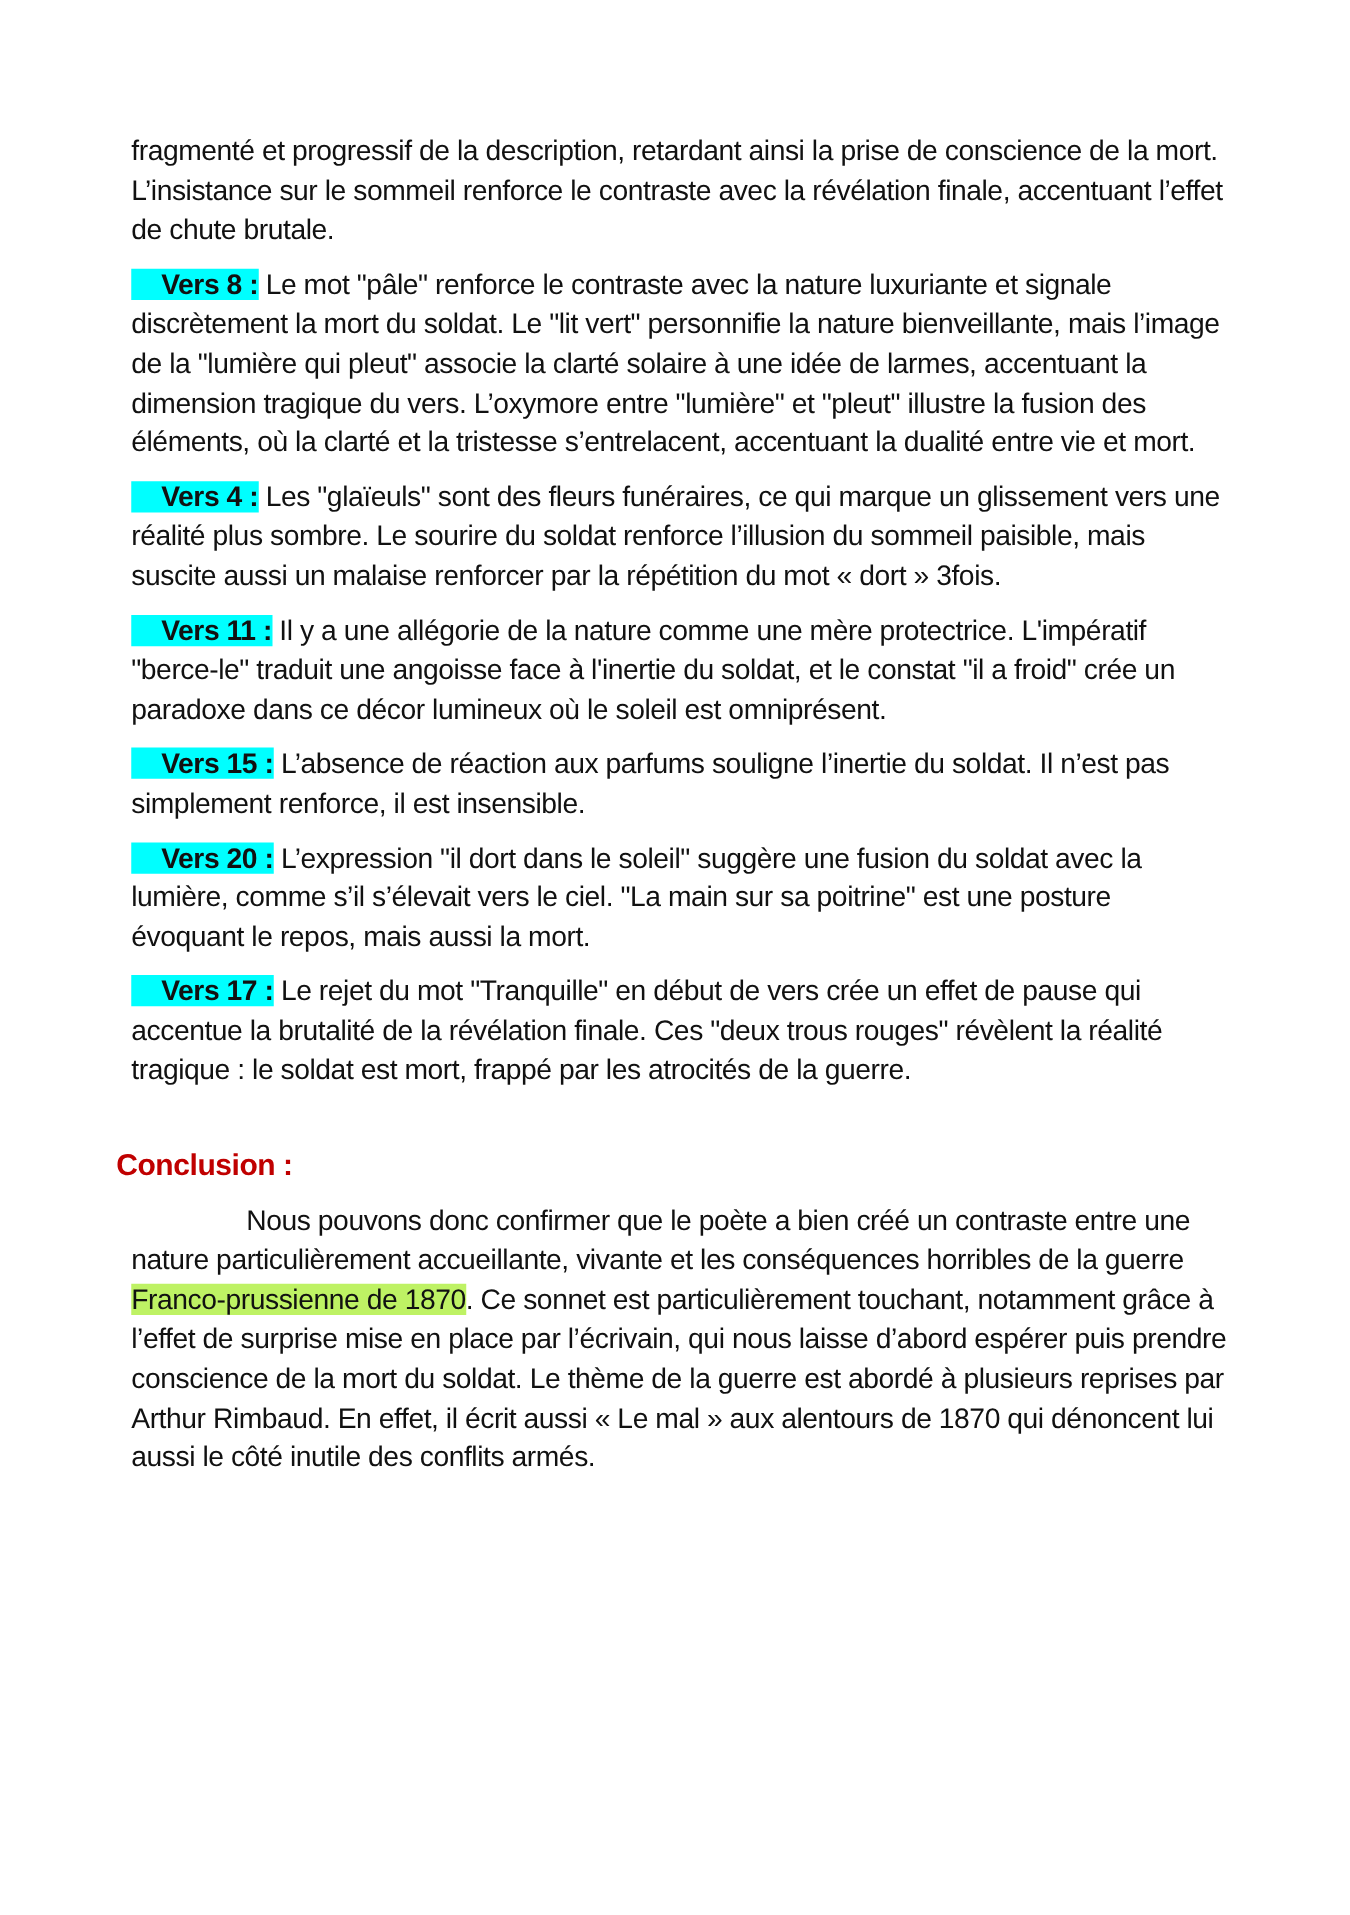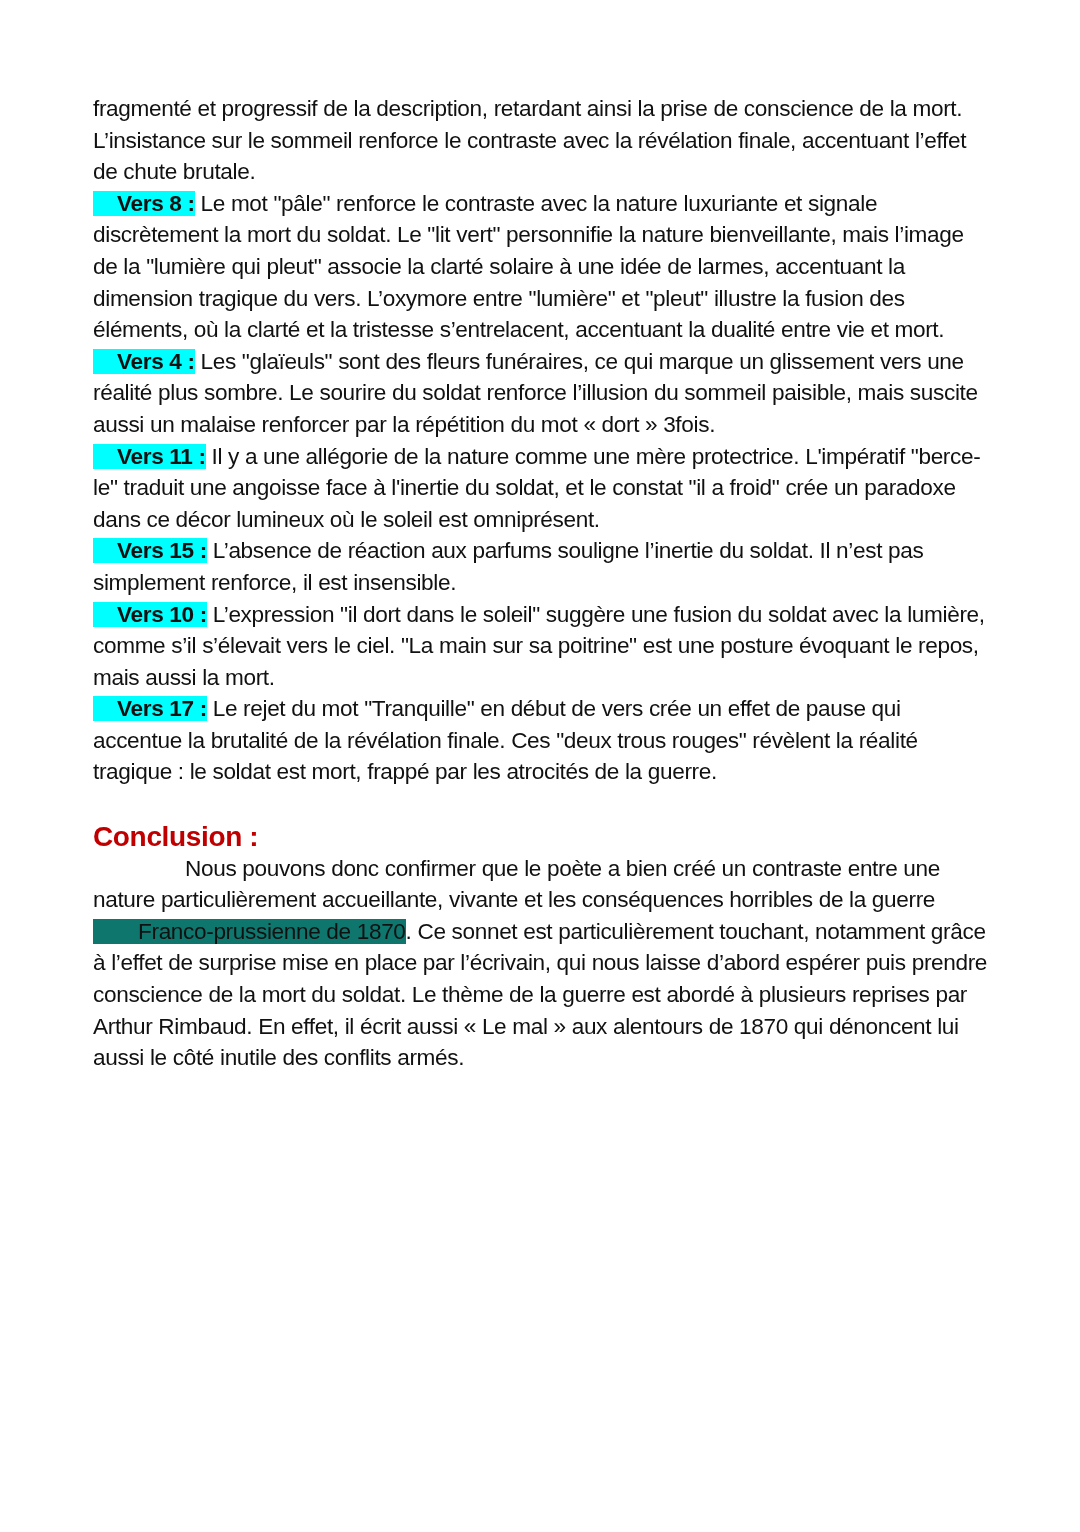--- a/index.html
+++ b/index.html
@@ -19,37 +19,36 @@
       top: 93px;
       width: 900px;
       font-family: "Liberation Sans", "DejaVu Sans", sans-serif;
       font-size: 22.6px;
       line-height: 31.6px;
       color: #111111;
       letter-spacing: -0.35px;
       word-spacing: 0px;
     }
     .para {
-      margin: 0;
+      margin: 12px;
     }
     .label {
       font-weight: bold;
       background: #00ffff;
       padding-left: 24px;
     }
     .hl {
-      background: #0f766e;
-      padding-left: 45px;
+      background: #bef264;
     }
     .spacer {
       height: 31.6px;
     }
     .heading {
       color: #c00000;
-      font-size: 28px;
+      font-size: 24px;
       margin: 0;
       line-height: 33px;
     }
     .indent {
       display: inline-block;
       width: 92px;
     }
   </style>
 </head>
 <body>
@@ -71,21 +70,21 @@
 
   <p class="para">
     <span class="label">Vers 11 :</span><span> Il y a une allégorie de la nature comme une mère protectrice. L'impératif "berce-le" traduit une angoisse face à l'inertie du soldat, et le constat "il a froid" crée un paradoxe dans ce décor lumineux où le soleil est omniprésent.</span>
   </p>
 
   <p class="para">
     <span class="label">Vers 15 :</span><span> L’absence de réaction aux parfums souligne l’inertie du soldat. Il n’est pas simplement renforce, il est insensible.</span>
   </p>
 
   <p class="para">
-    <span class="label">Vers 10 :</span><span> L’expression "il dort dans le soleil" suggère une fusion du soldat avec la lumière, comme s’il s’élevait vers le ciel. "La main sur sa poitrine" est une posture évoquant le repos, mais aussi la mort.</span>
+    <span class="label">Vers 20 :</span><span> L’expression "il dort dans le soleil" suggère une fusion du soldat avec la lumière, comme s’il s’élevait vers le ciel. "La main sur sa poitrine" est une posture évoquant le repos, mais aussi la mort.</span>
   </p>
 
   <p class="para">
     <span class="label">Vers 17 :</span><span> Le rejet du mot "Tranquille" en début de vers crée un effet de pause qui accentue la brutalité de la révélation finale. Ces "deux trous rouges" révèlent la réalité tragique : le soldat est mort, frappé par les atrocités de la guerre.</span>
   </p>
 
   <div class="spacer"></div>
 
   <h2 class="heading">Conclusion :</h2>
 

